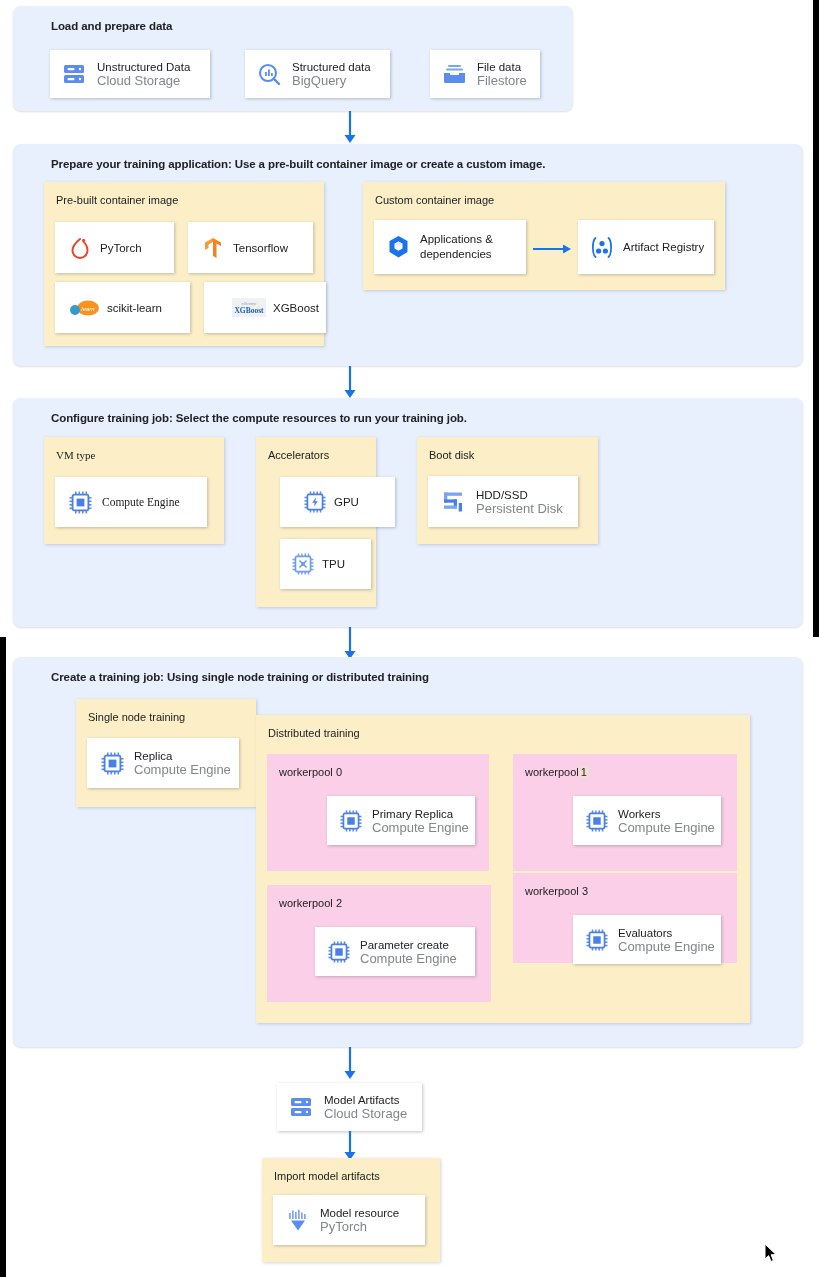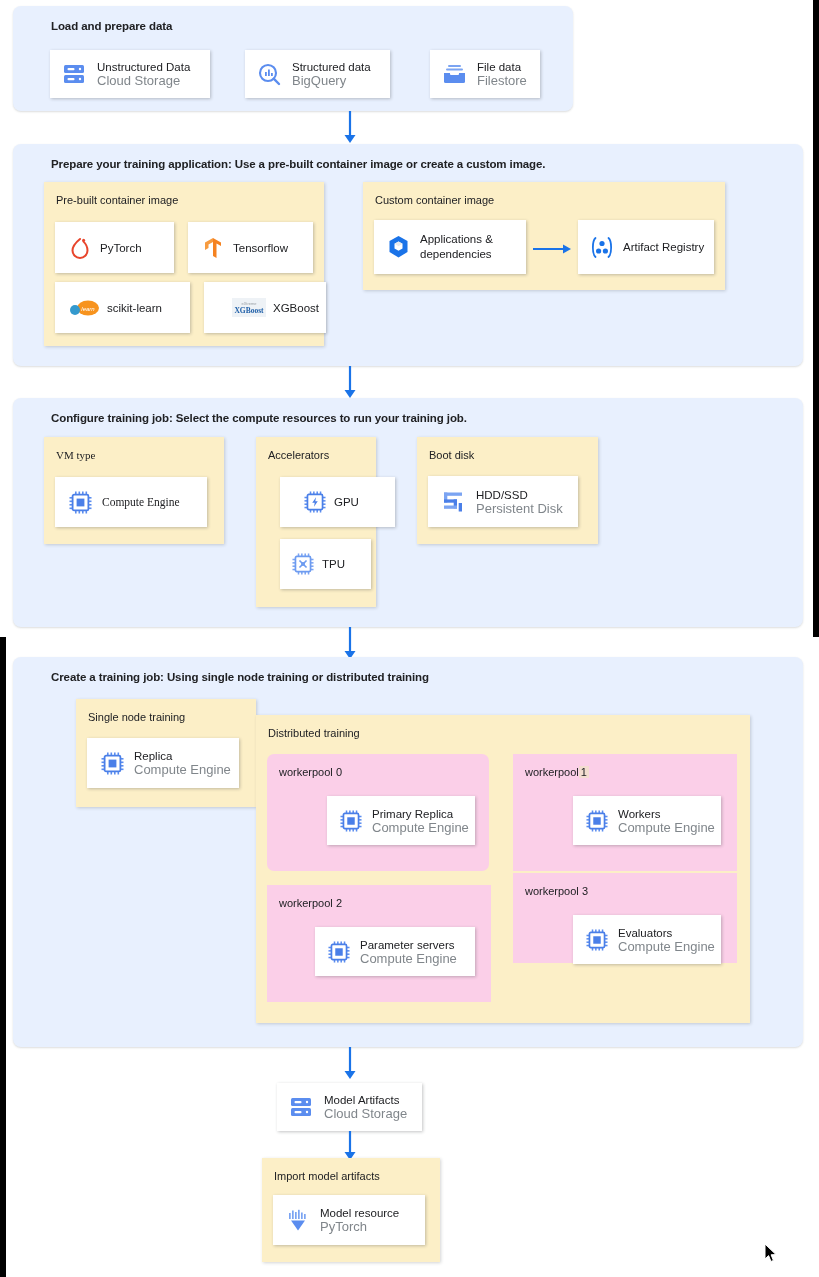--- a/index.html
+++ b/index.html
@@ -407,21 +407,21 @@
         <span class="card-txt">
           <span class="t1">Replica</span>
           <span class="t2">Compute Engine</span>
         </span>
       </div>
     </div>
 
     <div class="group" style="left:243px;top:42px;width:494px;height:308px;margin-top:16px;">
       <div class="group-title">Distributed training</div>
 
-      <div class="pool" style="left:11px;top:39px;width:222px;height:117px;border-radius:7px;">
+      <div class="pool" style="left:11px;top:39px;width:222px;height:117px;">
         <div class="pool-title">
           <span>workerpool</span>
           <span>0</span>
         </div>
         <div class="card stack" style="left:60px;top:42px;width:148px;height:49px;padding-left:12px;">
           <span class="card-ico" style="width:23px;height:23px;margin-right:10px;">
             <svg width="22" height="22" viewBox="0 0 23 23">
               <g fill="#5b8def">
                 <rect x="6" y="0.5" width="1.6" height="3.2"></rect>
                   <rect x="9.5" y="0.5" width="1.6" height="3.2"></rect>
@@ -511,21 +511,21 @@
                 <rect x="19.3" y="6" width="3.2" height="1.6"></rect>
                   <rect x="19.3" y="9.5" width="3.2" height="1.6"></rect>
                 <rect x="19.3" y="13" width="3.2" height="1.6"></rect>
                   <rect x="19.3" y="16.5" width="3.2" height="1.6"></rect>
               </g>
               <rect x="3.6" y="3.6" width="15.8" height="15.8" rx="1.5" fill="none" stroke="#4a7fe8" stroke-width="1.8"></rect>
               <rect x="7.6" y="7.6" width="7.8" height="7.8" fill="#4a7fe8"></rect>
             </svg>
           </span>
           <span class="card-txt">
-            <span class="t1">Parameter servers</span>
+            <span class="t1">Parameter create</span>
             <span class="t2">Compute Engine</span>
           </span>
         </div>
       </div>
 
       <div class="pool" style="left:257px;top:158px;width:224px;height:90px;">
         <div class="pool-title">
           <span>workerpool</span>
           <span>3</span>
         </div>

